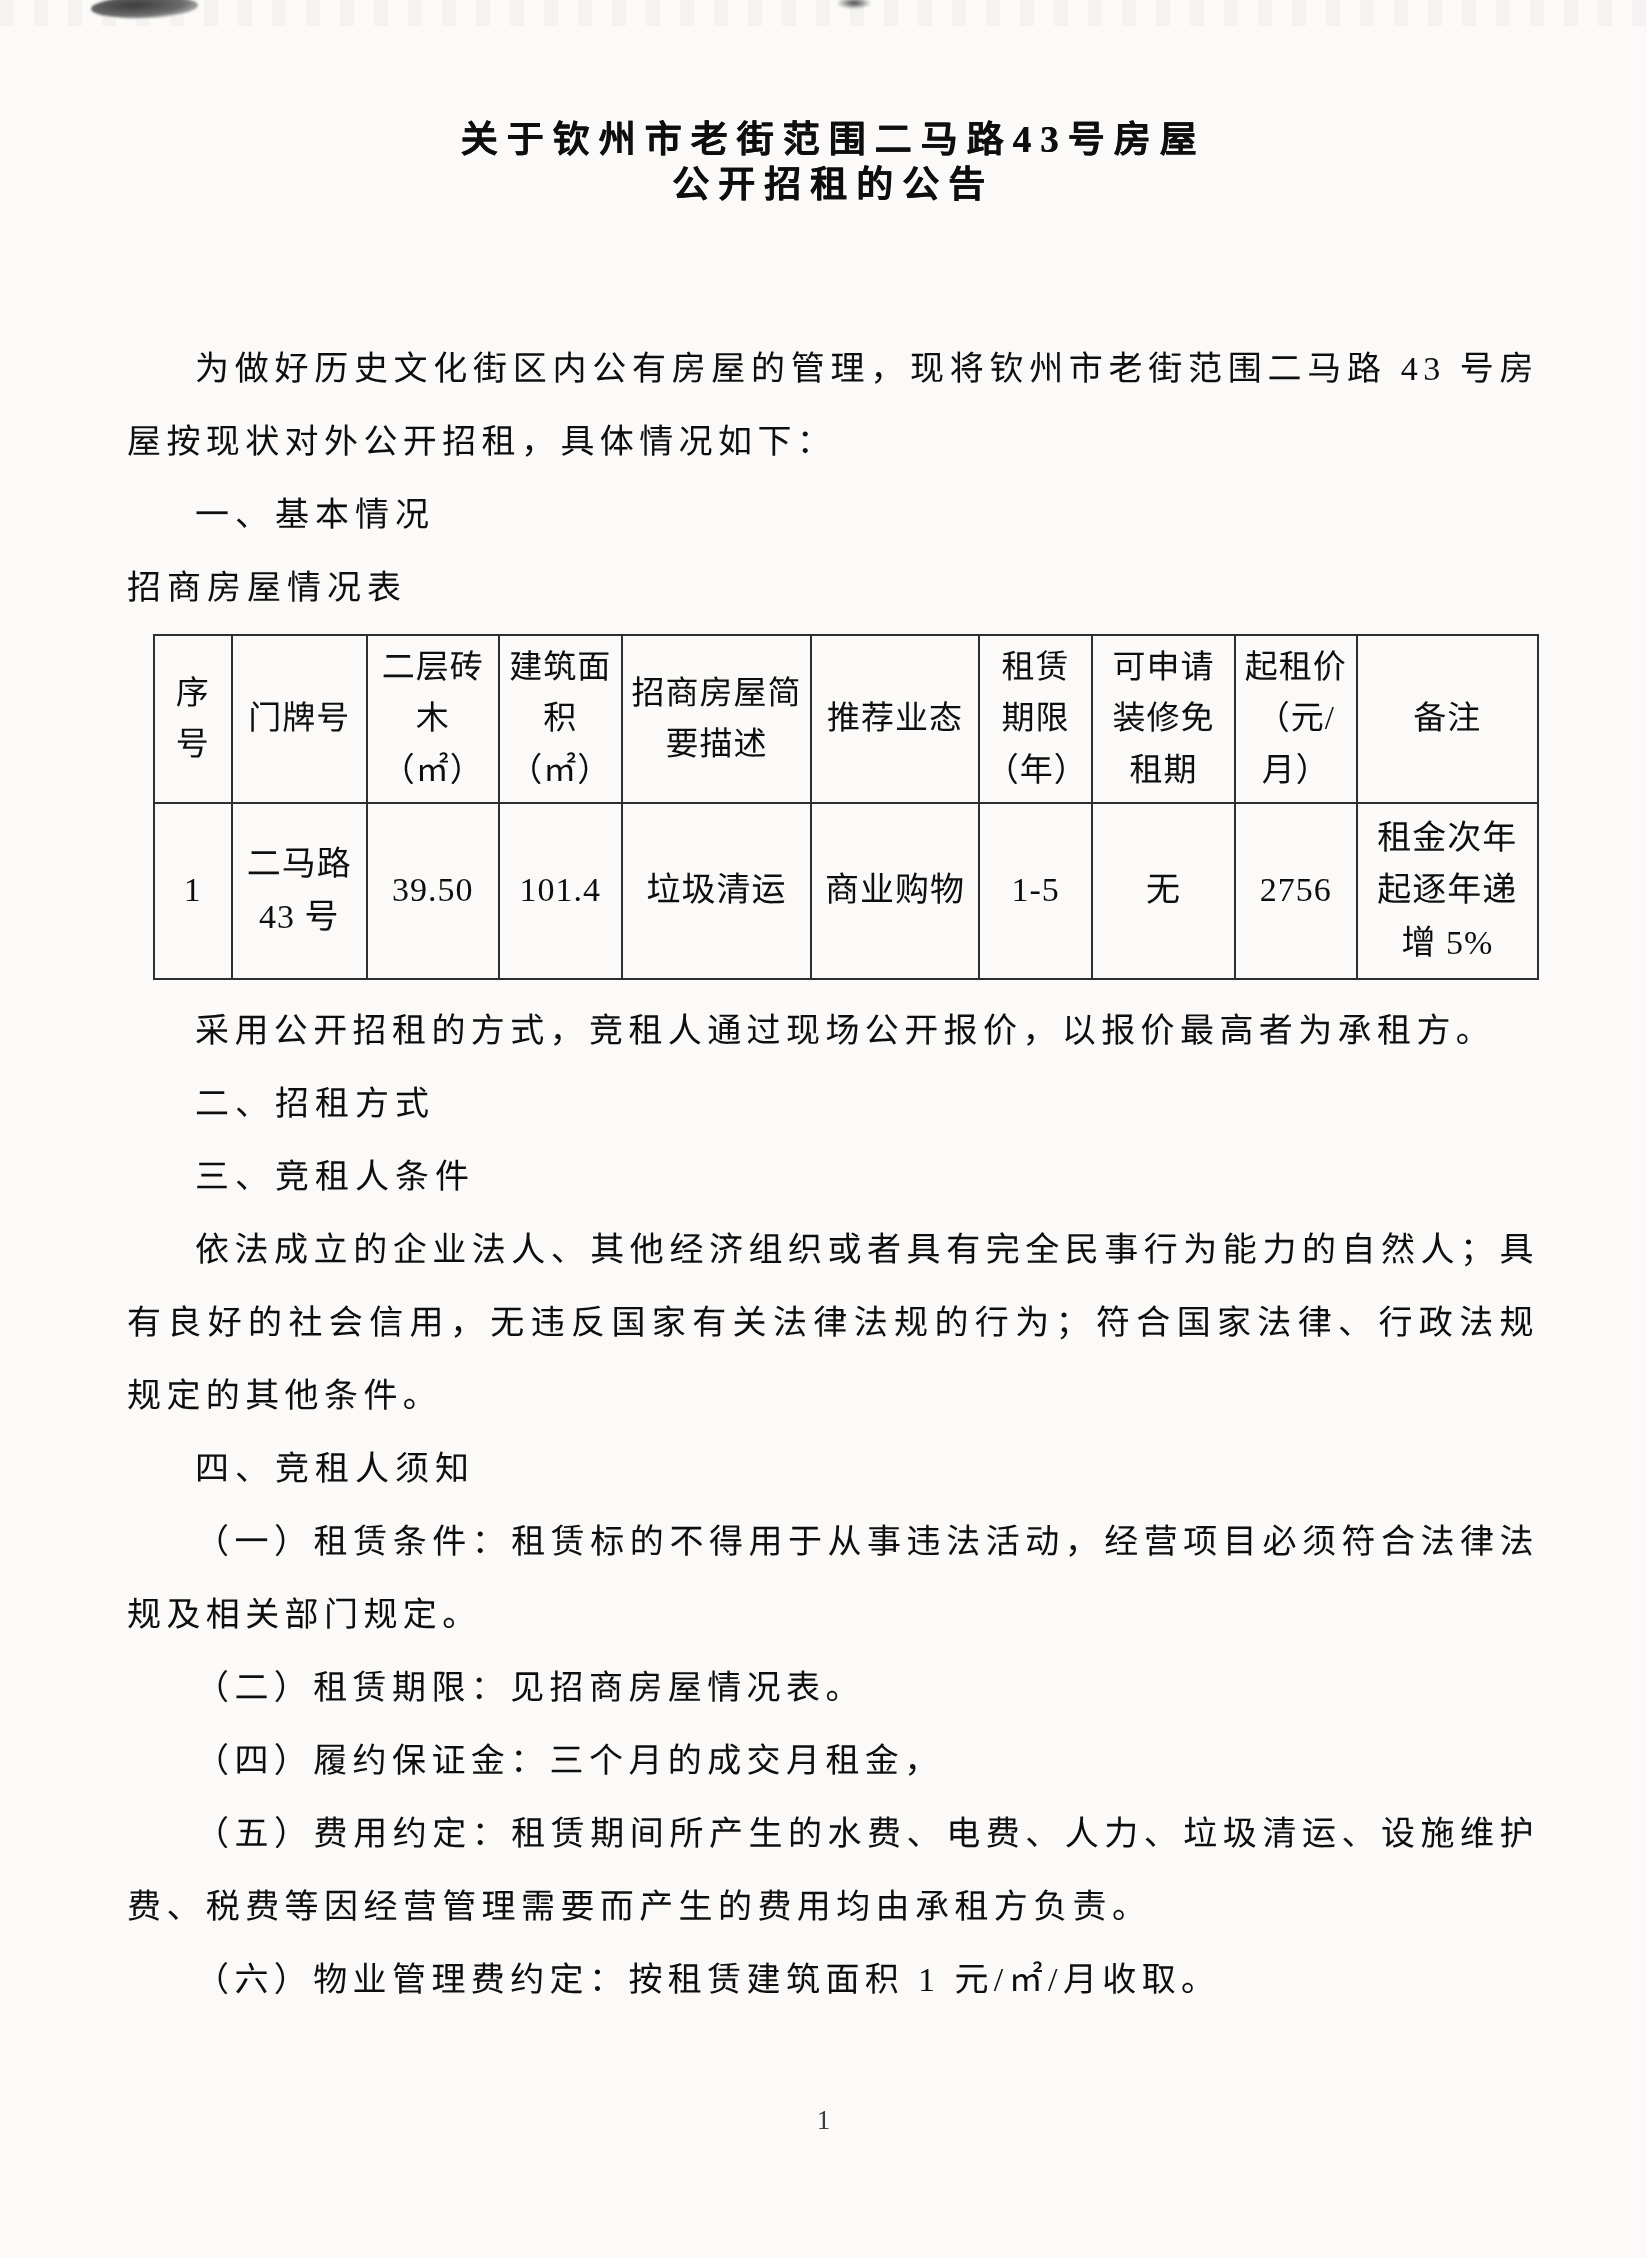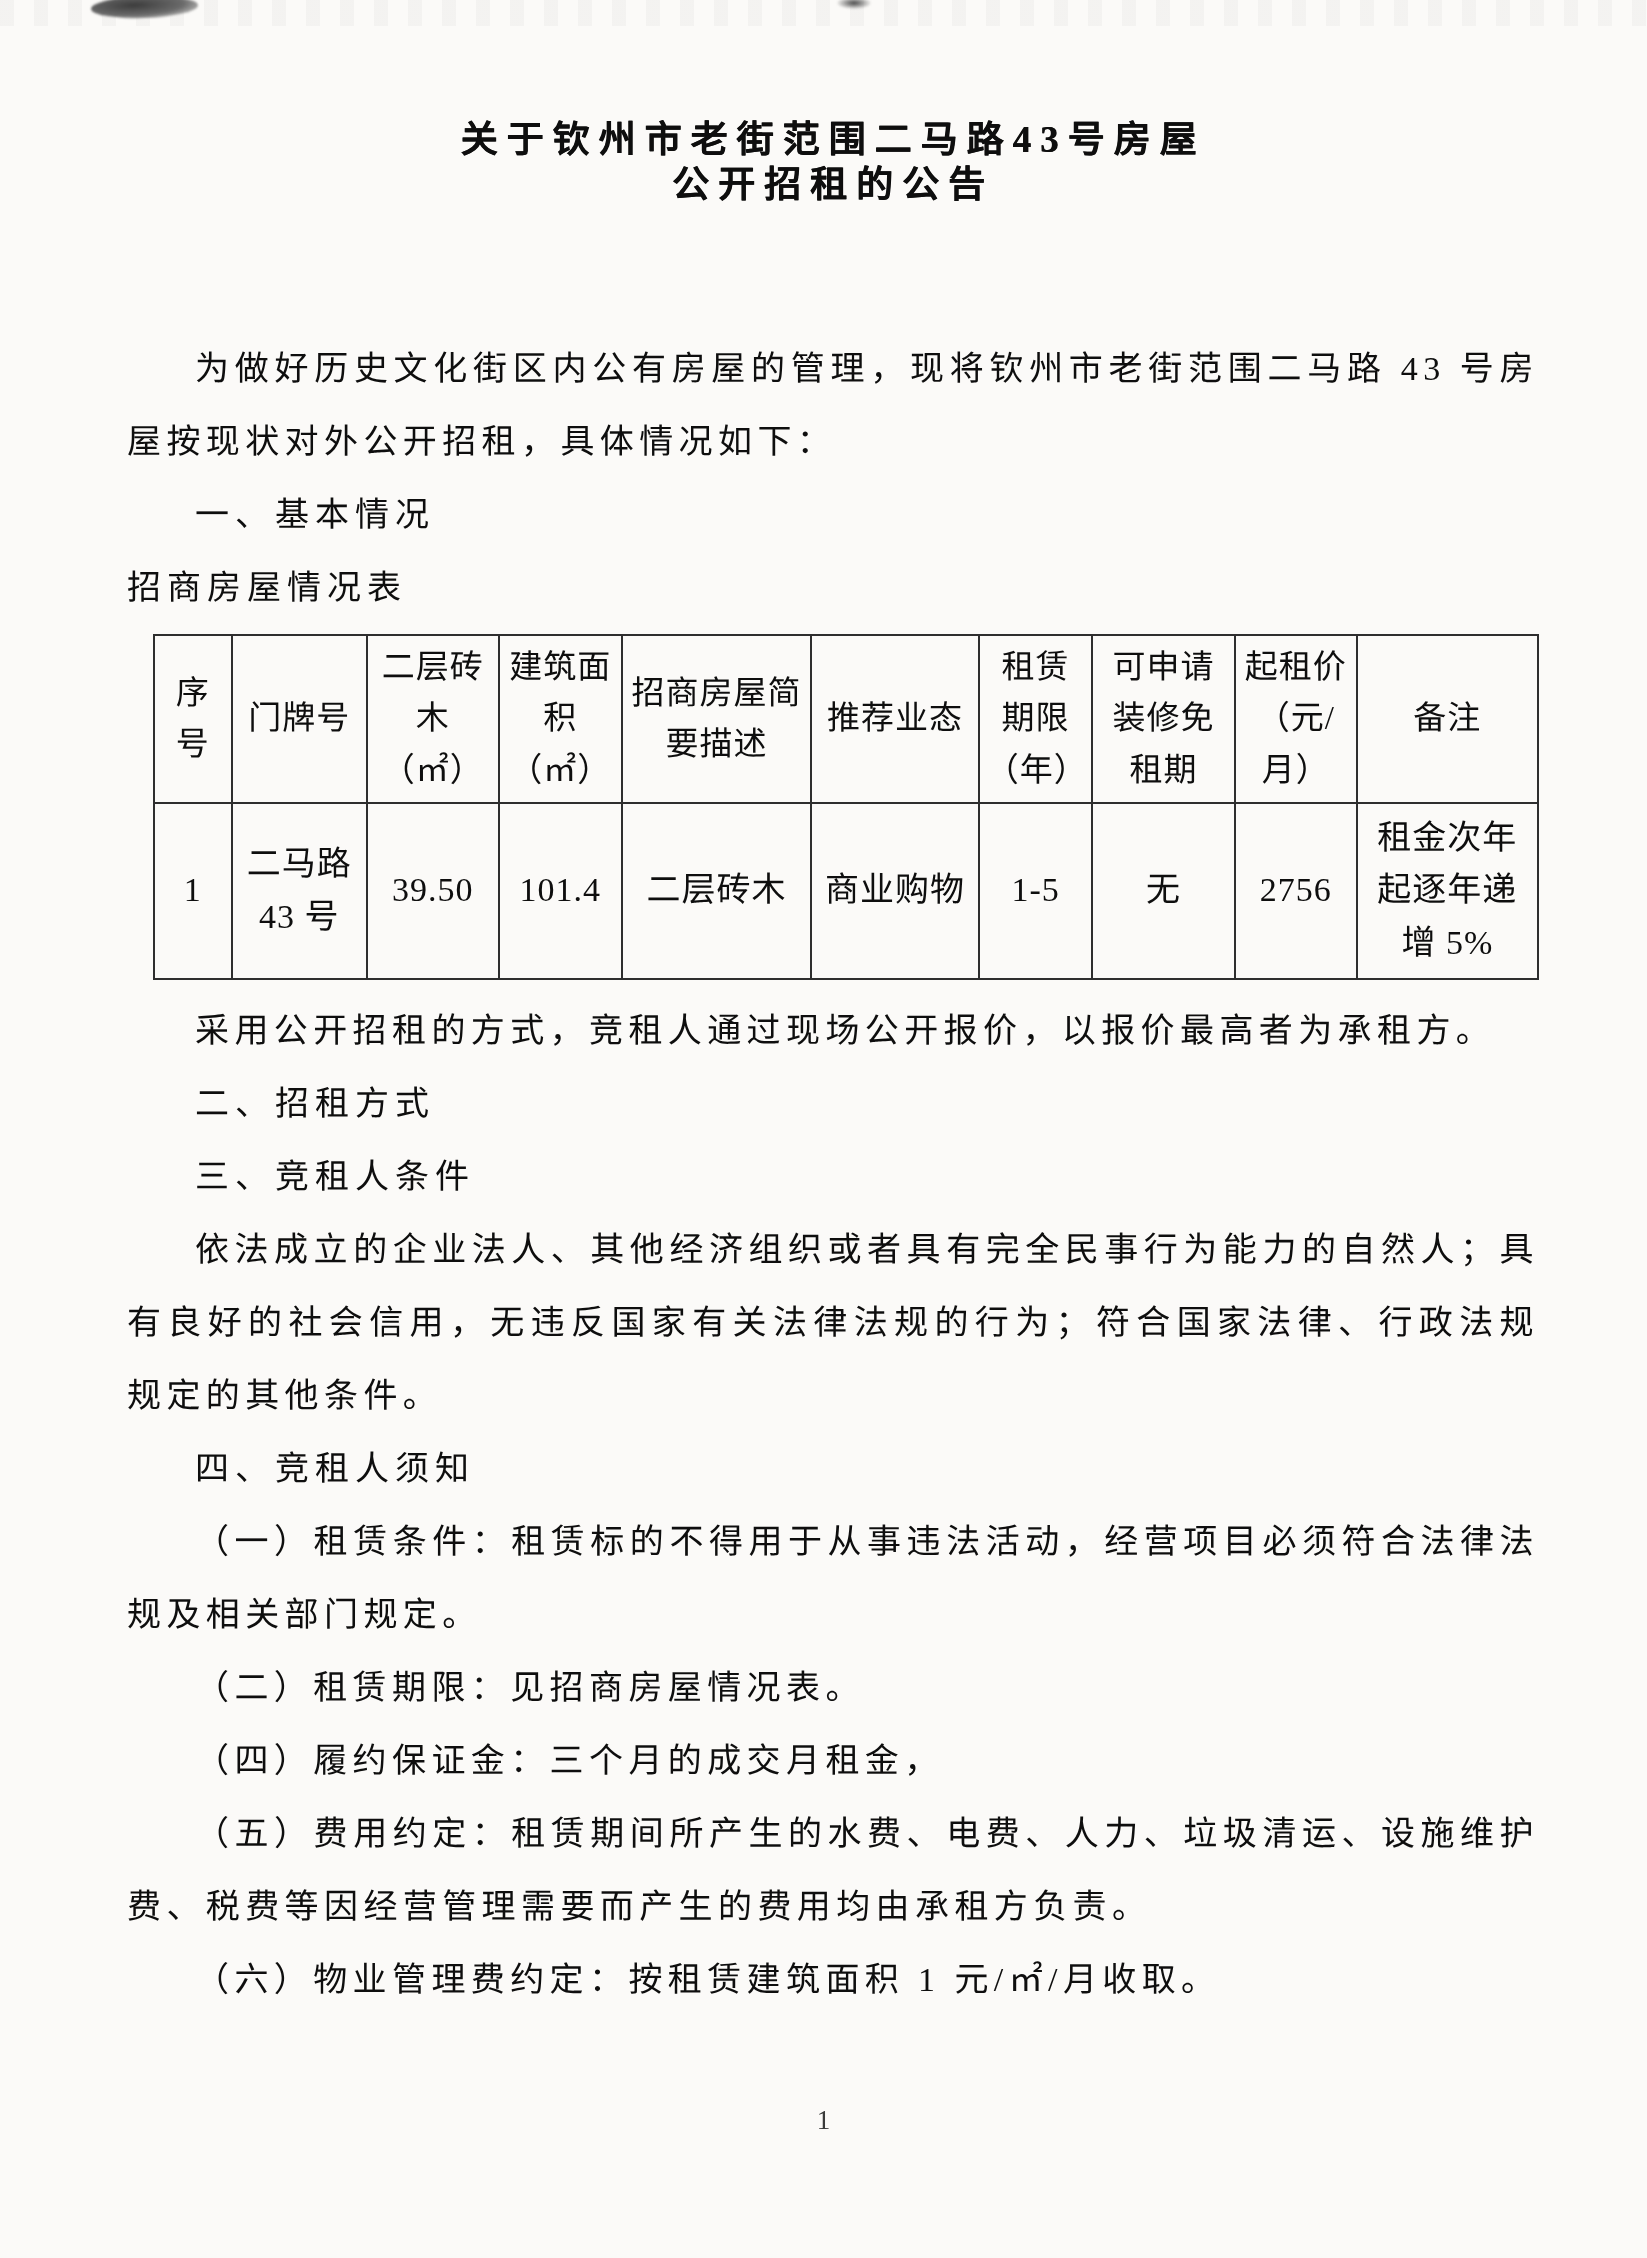--- a/index.html
+++ b/index.html
@@ -138,21 +138,21 @@
         <th>起租价（元/月）</th>
         <th>备注</th>
       </tr>
     </thead>
     <tbody>
       <tr>
         <td>1</td>
         <td>二马路 43 号</td>
         <td>39.50</td>
         <td>101.4</td>
-        <td>二层砖木</td>
+        <td>垃圾清运</td>
         <td>商业购物</td>
         <td>1-5</td>
         <td>无</td>
         <td>2756</td>
         <td>租金次年起逐年递增 5%</td>
       </tr>
     </tbody>
   </table>
 
   <p class="body-text indent">采用公开招租的方式，竞租人通过现场公开报价，以报价最高者为承租方。</p>

